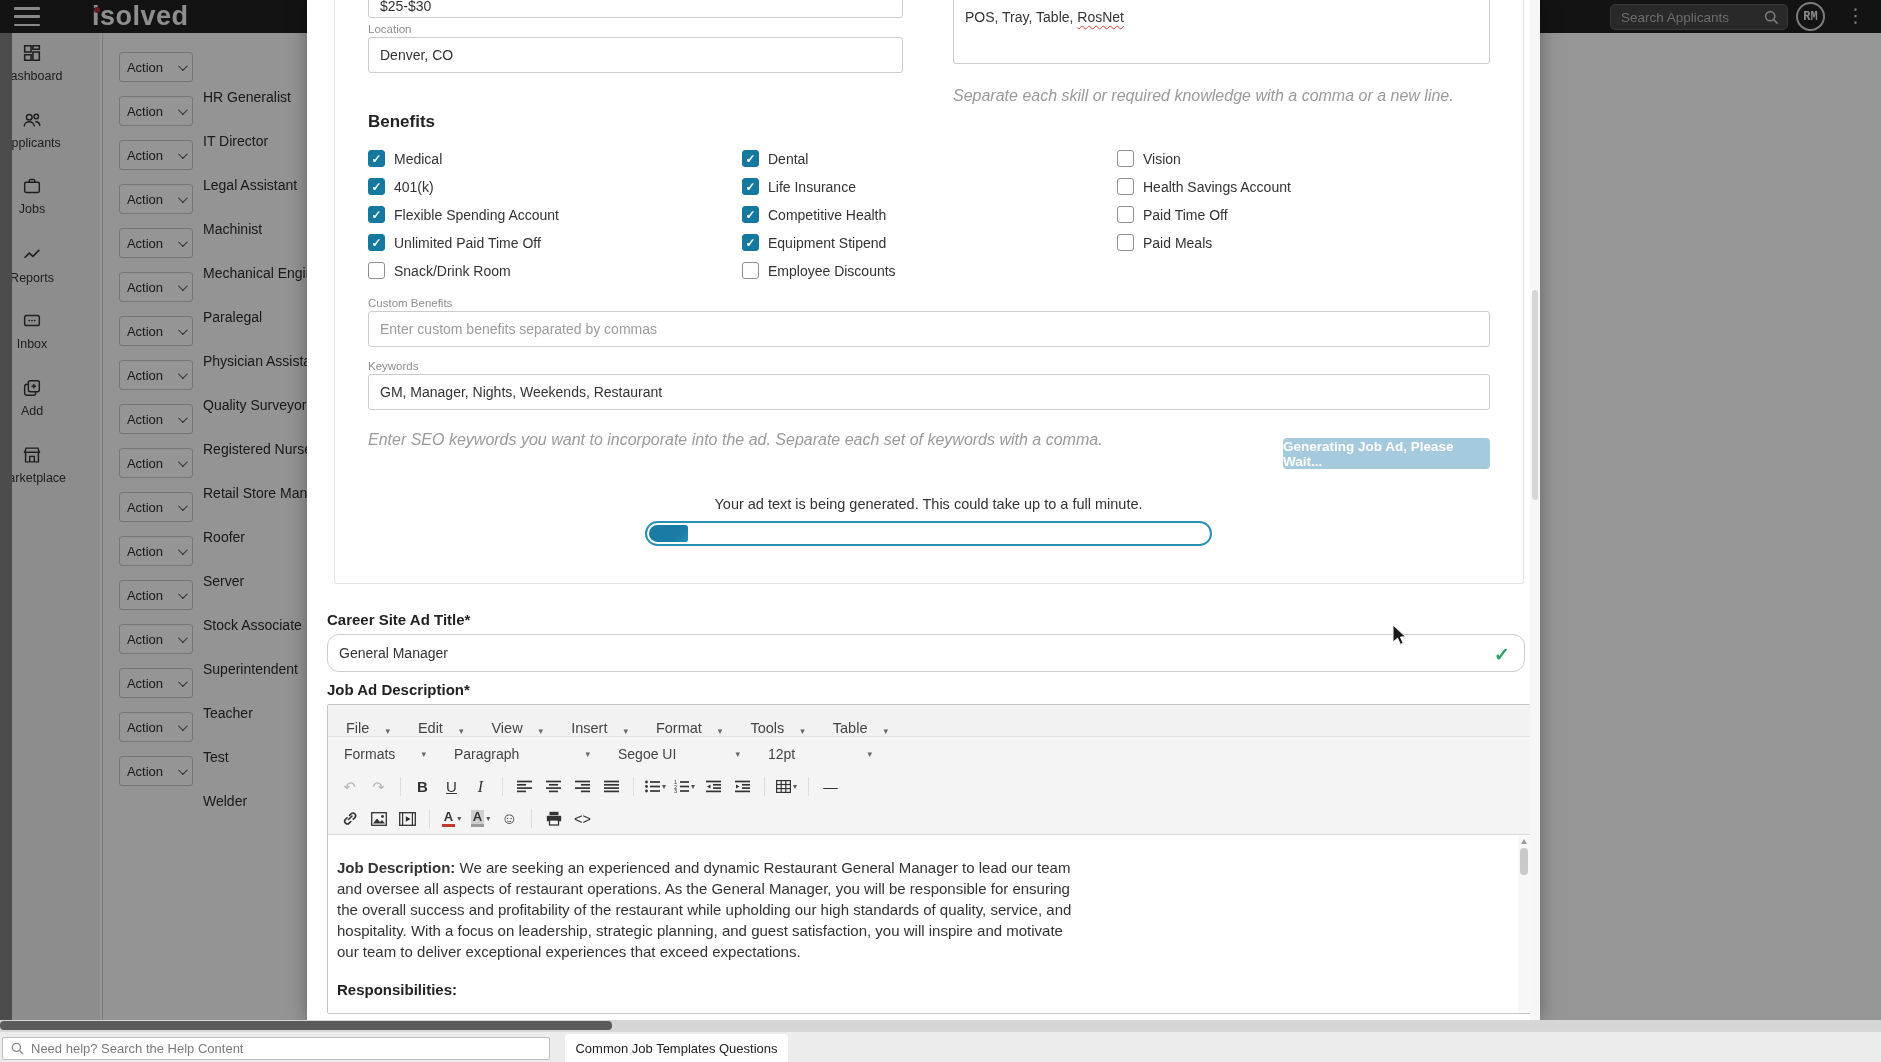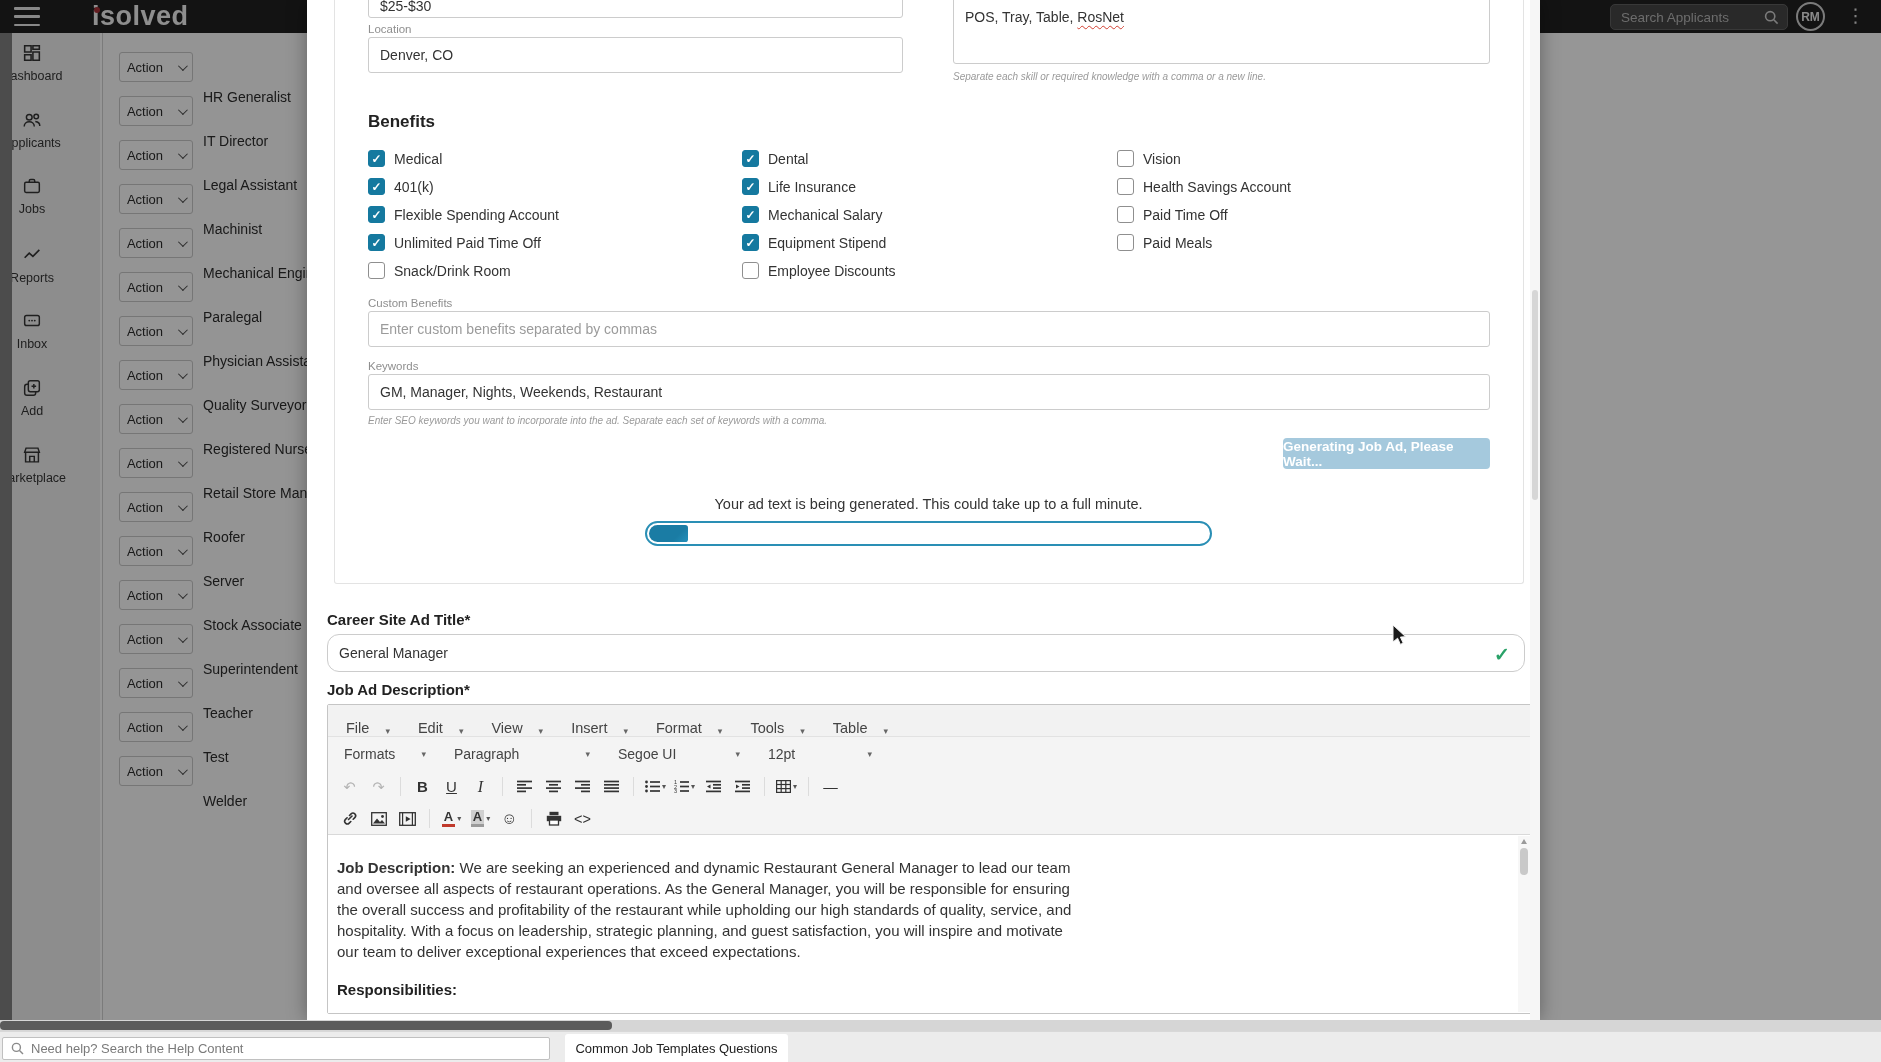--- a/index.html
+++ b/index.html
@@ -8,21 +8,21 @@
   .screen { position:relative; width:1881px; height:1062px; overflow:hidden; background:#fff; }
 
   
   .topbar { position:absolute; left:0; top:0; width:1881px; height:33px; background:#161616; z-index:1; }
   .hamburger { position:absolute; left:14px; top:7px; width:26px; height:19px; display:flex; flex-direction:column; justify-content:space-between; cursor:pointer; }
   .hamburger i { display:block; height:2.5px; background:#e8e8e8; border-radius:1px; }
   .logo { position:absolute; left:92px; top:1px; font-size:27px; font-weight:bold; color:#f1f1f1; letter-spacing:.5px; }
   .logo .logo-dot { position:absolute; left:2px; top:6px; width:6px; height:6px; border-radius:50%; background:#a3272e; }
   .top-search { position:absolute; left:1610px; top:4px; width:178px; height:26px; background:#3d3d3d; border:1px solid #585858; border-radius:5px; color:#b5b5b5; font-size:13.5px; display:flex; align-items:center; padding:0 28px 0 10px; }
   .top-search svg { position:absolute; right:8px; top:5px; }
-  .avatar { position:absolute; left:1796px; top:2px; width:29px; height:29px; border:2px solid #cfcfcf; border-radius:50%; color:#e8e8e8; font-size:12px; font-weight:bold; display:flex; align-items:center; justify-content:center; }
+  .avatar { position:absolute; left:1796px; top:2px; width:29px; height:29px; border:2px solid #cfcfcf; border-radius:50%; color:#e8e8e8; font-size:12px; font-weight:bold; display:flex; align-items:center; justify-content:center;font-family:Liberation Mono, monospace; }
   .kebab { position:absolute; left:1846px; top:5px; color:#dcdcdc; font-size:19px; line-height:22px; cursor:pointer; }
 
   .leftrail { position:absolute; left:0; top:33px; width:12px; height:987px; background:#7c7c7c; z-index:1; }
   .sidebar { position:absolute; left:12px; top:33px; width:88px; height:987px; background:#efefef; overflow:hidden; z-index:1; }
   .side-item { position:absolute; left:-40px; width:120px; display:flex; flex-direction:column; align-items:center; gap:5px; color:#2b2b2b; cursor:pointer; }
   .side-item svg { display:block; }
   .side-label { font-size:12.5px; white-space:nowrap; }
 
   .joblist { position:absolute; left:102px; top:33px; width:205px; height:987px; background:#fbfbfb; border-left:1px solid #cfcfcf; overflow:hidden; z-index:1; }
   .job-row { position:absolute; left:0; width:260px; height:30px; }
@@ -34,21 +34,21 @@
 
   
   .overlay { position:absolute; left:0; top:0; width:1881px; height:1062px; background:rgba(17,17,17,0.44); z-index:5; }
 
   
   .modal { position:absolute; left:307px; top:0; width:1233px; height:1020px; background:#fff; z-index:10; box-shadow:0 0 18px rgba(0,0,0,0.35); }
   .form-card { position:absolute; left:27px; top:-10px; width:1190px; height:594px; border:1px solid #e3e3e3; border-top:none; border-radius:0 0 3px 3px; }
 
   .fld-label { position:absolute; color:#8f8f8f; font-size:11.5px; }
   .tinput { position:absolute; background:#fff; border:1px solid #cccccc; border-radius:3px; font-size:14px; color:#333; padding:0 11px; display:flex; align-items:center; }
-  .hint { position:absolute; font-size:10px; font-style:italic; color:#9a9a9a; }
+  .hint { position:absolute; font-size:16px; font-style:italic; color:#9a9a9a;margin-top:16px; }
   .squiggle { text-decoration:underline; text-decoration-style:wavy; text-decoration-color:#d23f31; text-decoration-thickness:1px; text-underline-offset:3px; }
 
   .benefits-title { position:absolute; left:61px; top:112px; font-size:17px; font-weight:bold; color:#222; }
   .benefits-grid { position:absolute; left:61px; top:150px; width:1130px; height:145px; }
   .ben-col { position:absolute; top:0; display:flex; flex-direction:column; gap:11px; }
   .ben-item { display:flex; align-items:center; gap:9px; height:17px; font-size:14px; color:#333; cursor:pointer; }
   .cb { width:17px; height:17px; border:1px solid #8f8f8f; border-radius:3px; background:#fff; flex:0 0 auto; display:flex; align-items:center; justify-content:center; }
   .cb.checked { background:#15799f; border-color:#15799f; color:#fff; font-size:12px; font-weight:bold; }
 
   .gen-btn { position:absolute; left:976px; top:438px; width:207px; height:31px; background:#a5c9dd; color:#fff; font-weight:bold; font-size:13.5px; border:none; border-radius:4px; display:flex; align-items:center; justify-content:center; }
@@ -375,21 +375,21 @@
           <label class="ben-item">
             <span class="cb checked">✓</span>
             <span>Dental</span>
           </label>
           <label class="ben-item">
             <span class="cb checked">✓</span>
             <span>Life Insurance</span>
           </label>
           <label class="ben-item">
             <span class="cb checked">✓</span>
-            <span>Mechanical Salary</span>
+            <span>Competitive Health</span>
           </label>
           <label class="ben-item">
             <span class="cb checked">✓</span>
             <span>Equipment Stipend</span>
           </label>
           <label class="ben-item">
             <span class="cb"></span>
             <span>Employee Discounts</span>
           </label>
         </div>

